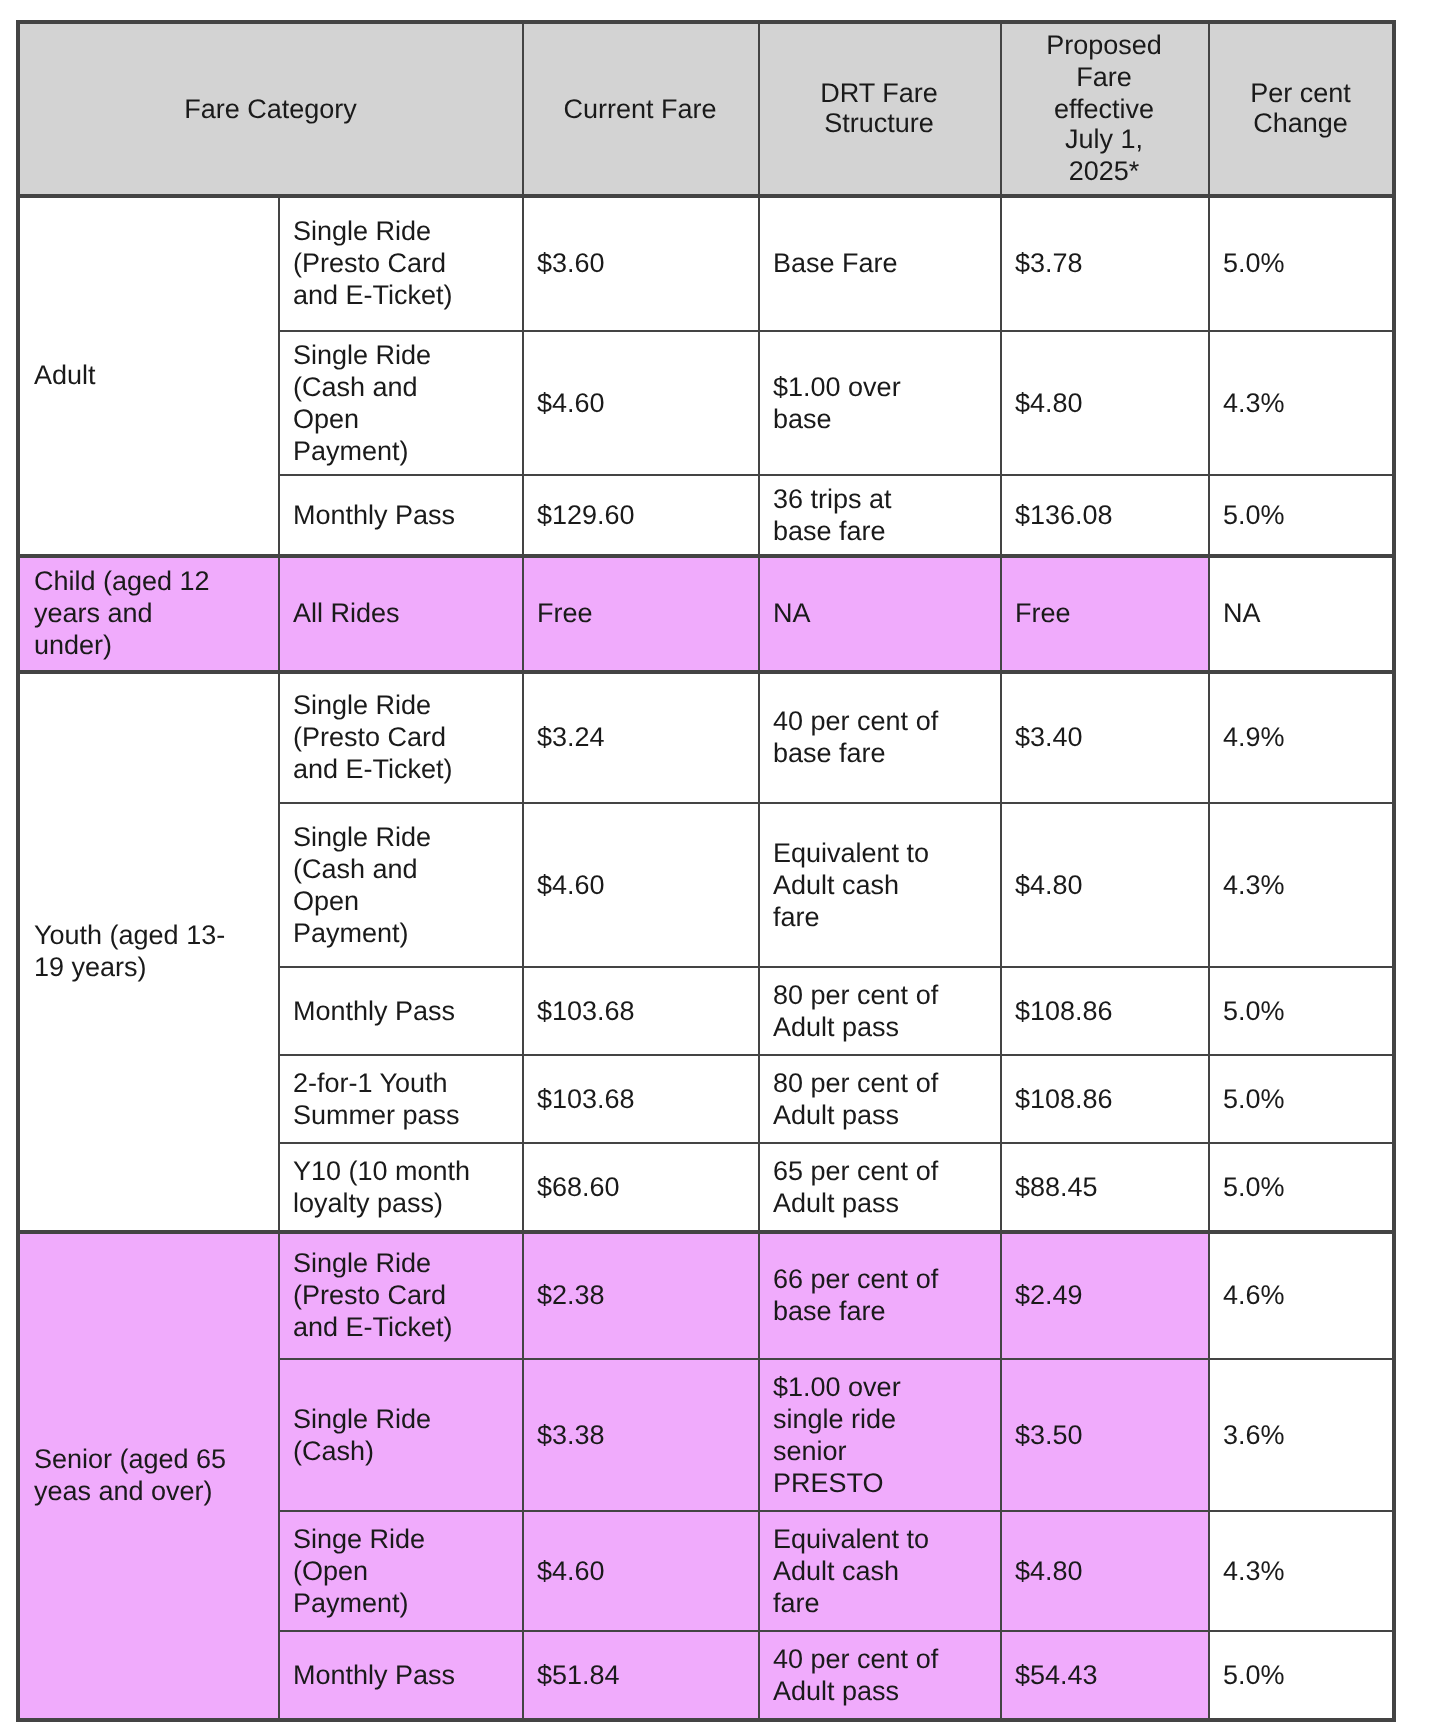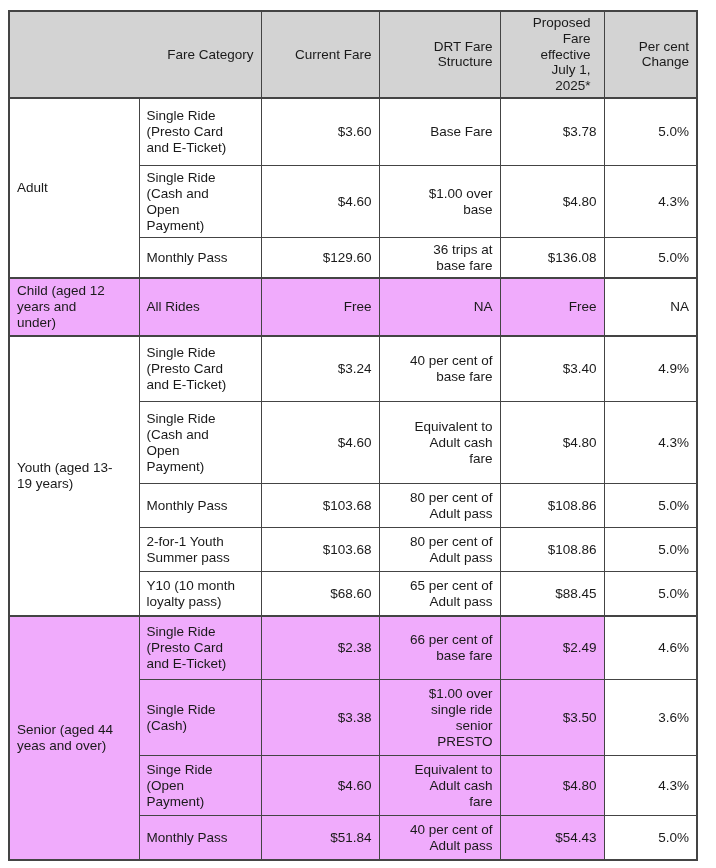--- a/index.html
+++ b/index.html
@@ -30,27 +30,27 @@
   .fare-table th, .fare-table td {
     border: 1px solid #444444;
     padding: 3px 7px;
     vertical-align: middle;
     font-weight: normal;
     white-space: pre-line;
     overflow: hidden;
   }
   .fare-table thead th {
     background: #d3d3d3;
-    text-align: right;
+    text-align: center;
     border-bottom-width: 2px;
   }
   .fare-table th.hdr-proposed { padding: 3px 13px; }
   .fare-table td.cat   { text-align: left; }
   .fare-table td.type  { text-align: left; }
-  .fare-table td.num   { text-align: right; }
+  .fare-table td.num   { text-align: left; }
   tr.sec-start td { border-top-width: 2px; }
   tr.shaded td { background: #f0abfc; }
   tr.shaded td.no-shade { background: #ffffff; }
   
   tr.rh-hdr { height: 84px; }
   tr.rh-a1 { height: 68px; }
   tr.rh-a2 { height: 72px; }
   tr.rh-a3 { height: 40px; }
   tr.rh-ch { height: 58px; }
   tr.rh-y1 { height: 66px; }
@@ -179,21 +179,21 @@
         <td class="type">Y10 (10 month
 loyalty pass)</td>
         <td class="num">$68.60</td>
         <td class="num">65 per cent of
 Adult pass</td>
         <td class="num">$88.45</td>
         <td class="num">5.0%</td>
       </tr>
 
       <tr class="rh-s1 sec-start shaded">
-        <td rowspan="4" class="cat">Senior (aged 44
+        <td rowspan="4" class="cat">Senior (aged 65
 yeas and over)</td>
         <td class="type">Single Ride
 (Presto Card
 and E-Ticket)</td>
         <td class="num">$2.38</td>
         <td class="num">66 per cent of
 base fare</td>
         <td class="num">$2.49</td>
         <td class="num no-shade">4.6%</td>
       </tr>

